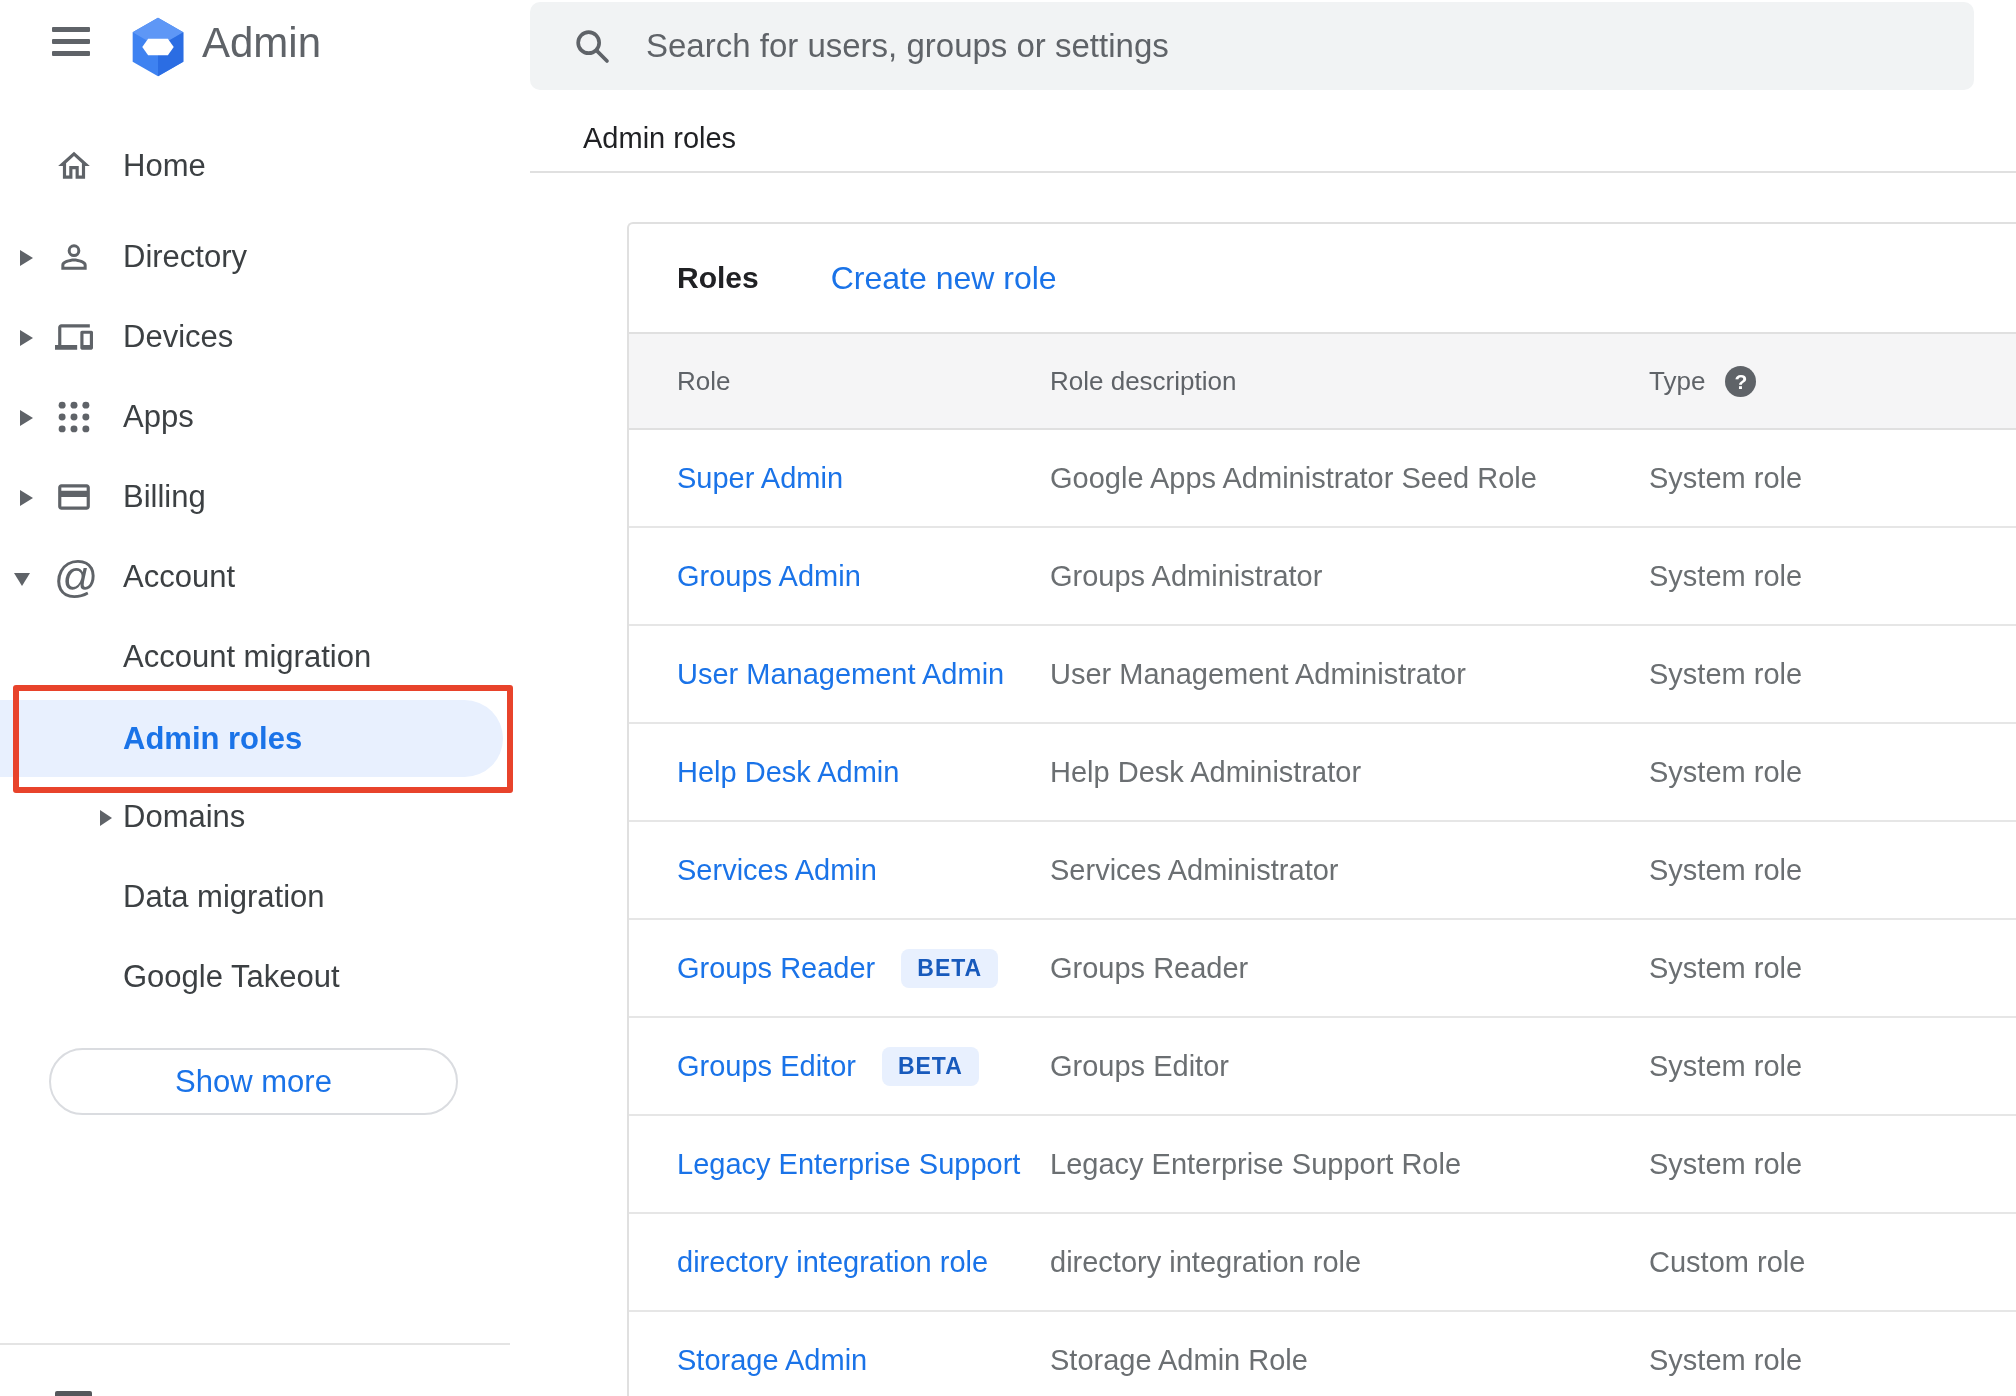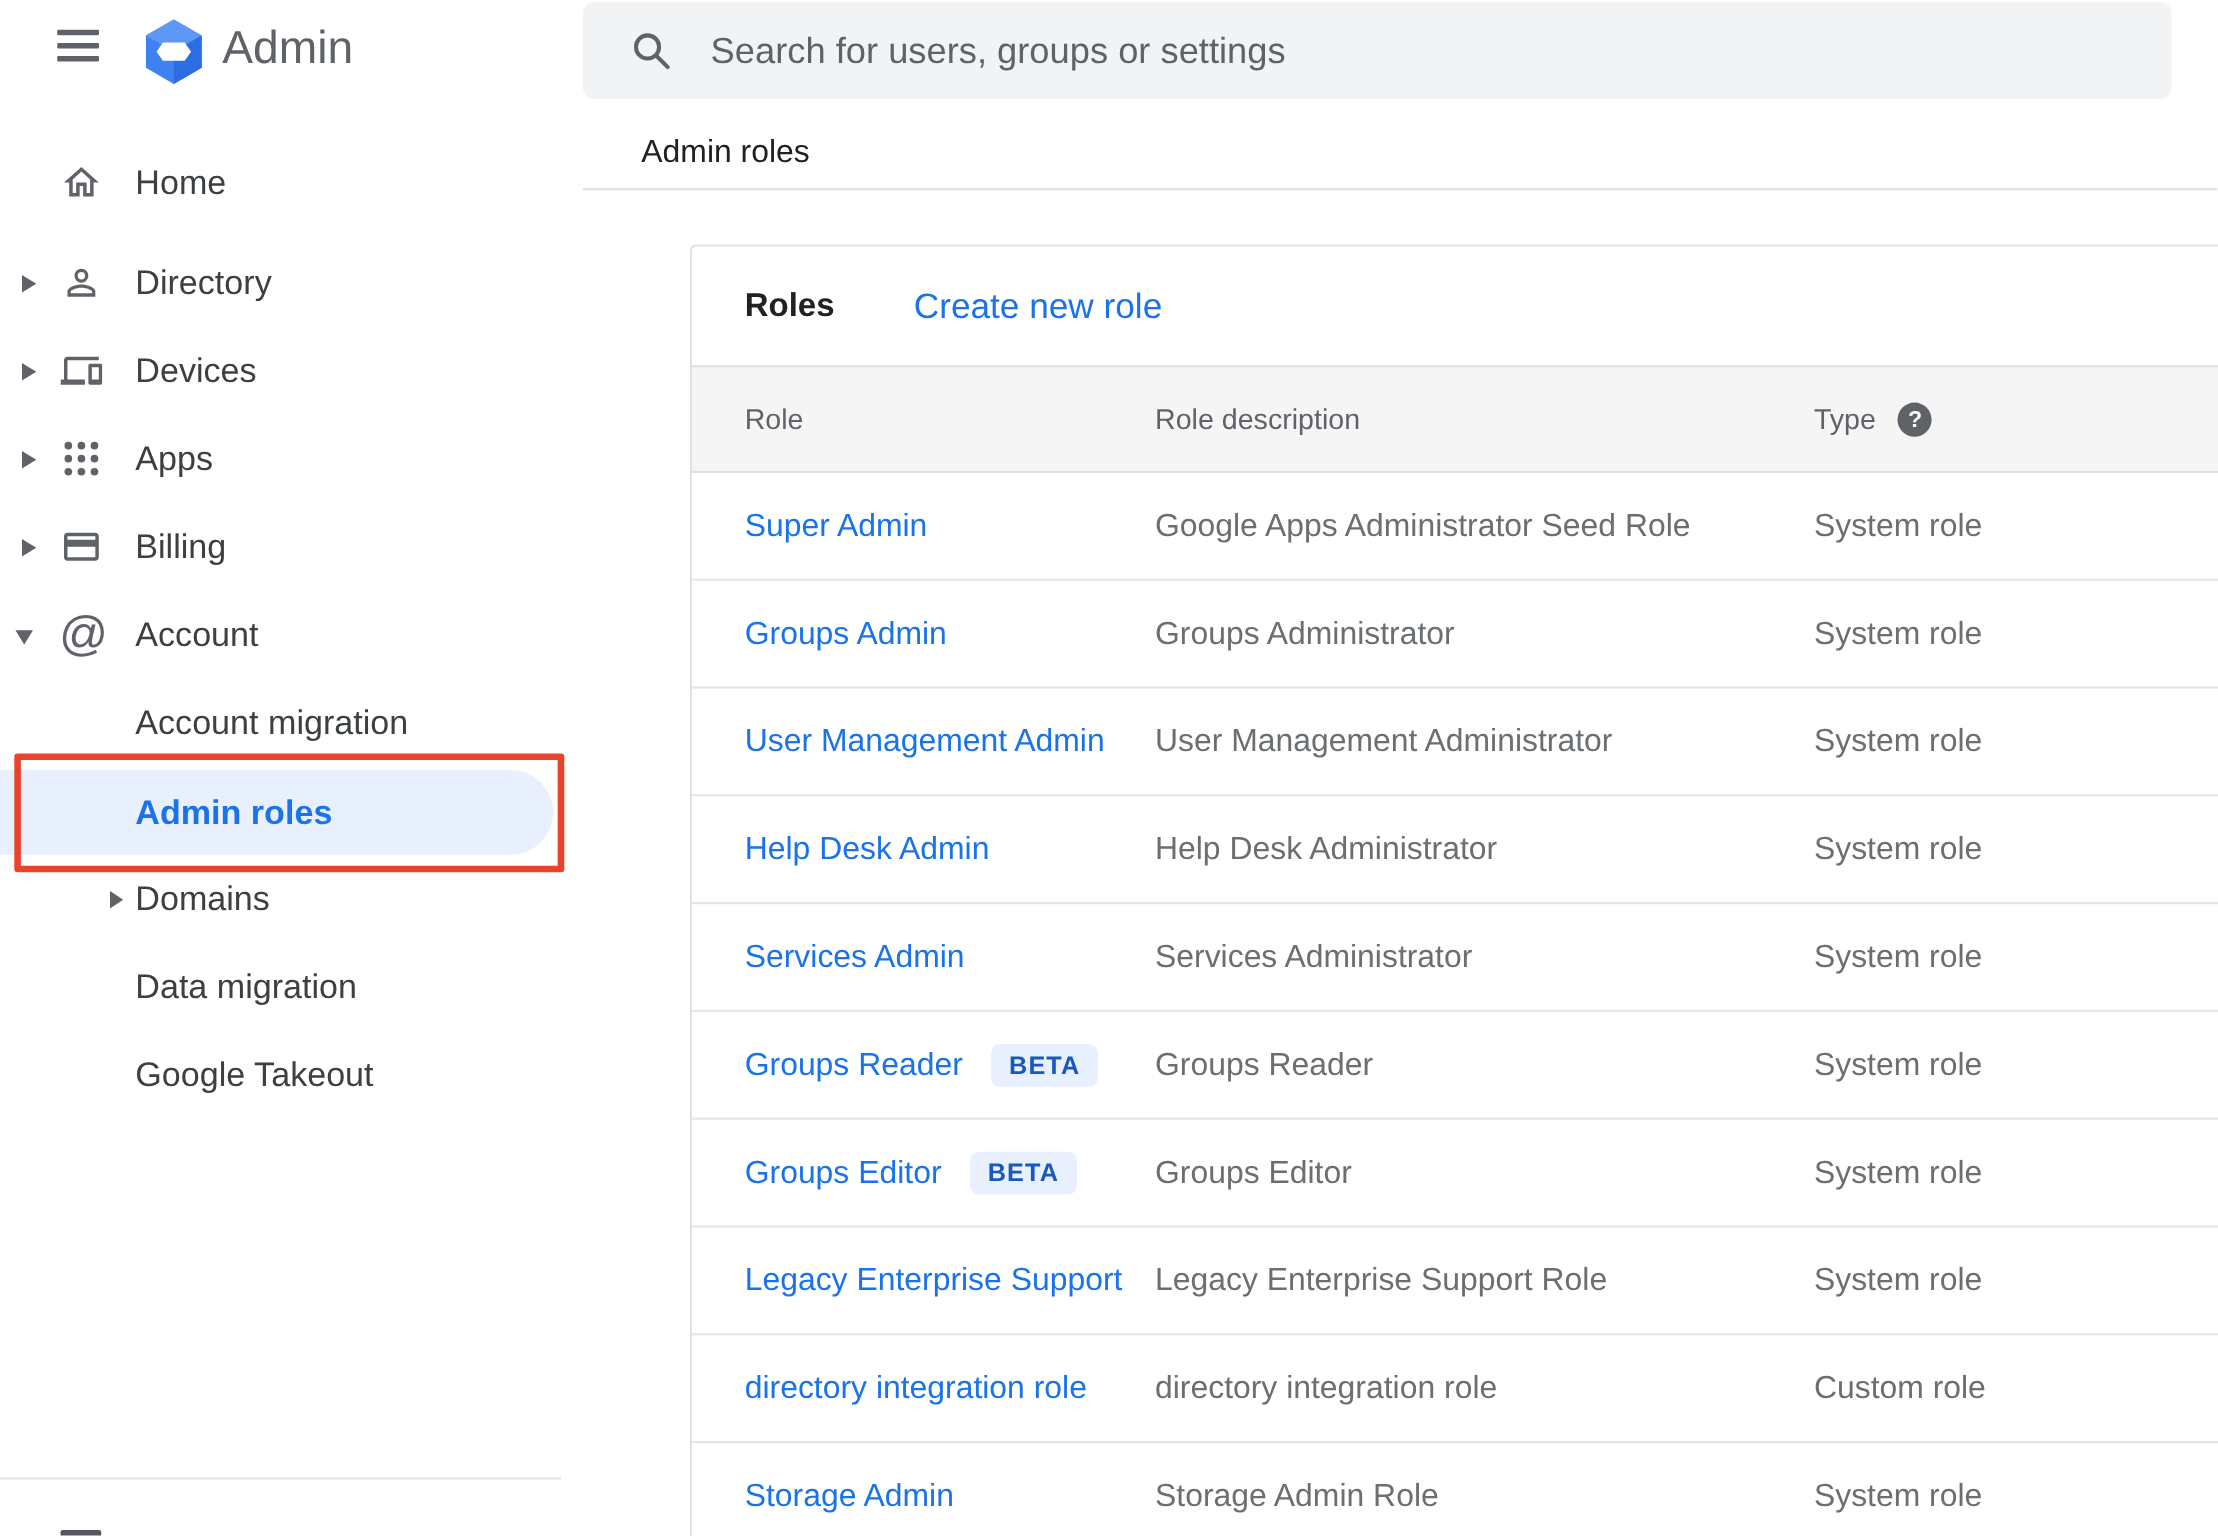--- a/index.html
+++ b/index.html
@@ -173,20 +173,21 @@
   </div>
 
   <div class="nav-item sub" style="top:857px;">
     <span class="nlabel">Data migration</span>
   </div>
 
   <div class="nav-item sub" style="top:937px;">
     <span class="nlabel">Google Takeout</span>
   </div>
 
+  <div class="show-more">Show more</div>
 
   <div class="side-divider"></div>
   <div class="bottom-sliver"></div>
 </div>
 
 <div class="search-bar">
   <span class="sicon">
     <svg viewBox="0 0 24 24" fill="none" stroke="#5f6368" stroke-width="2.2">
       <circle cx="10" cy="10" r="6.3"></circle>
         <line x1="14.8" y1="14.8" x2="21" y2="21" stroke-linecap="round"></line>

